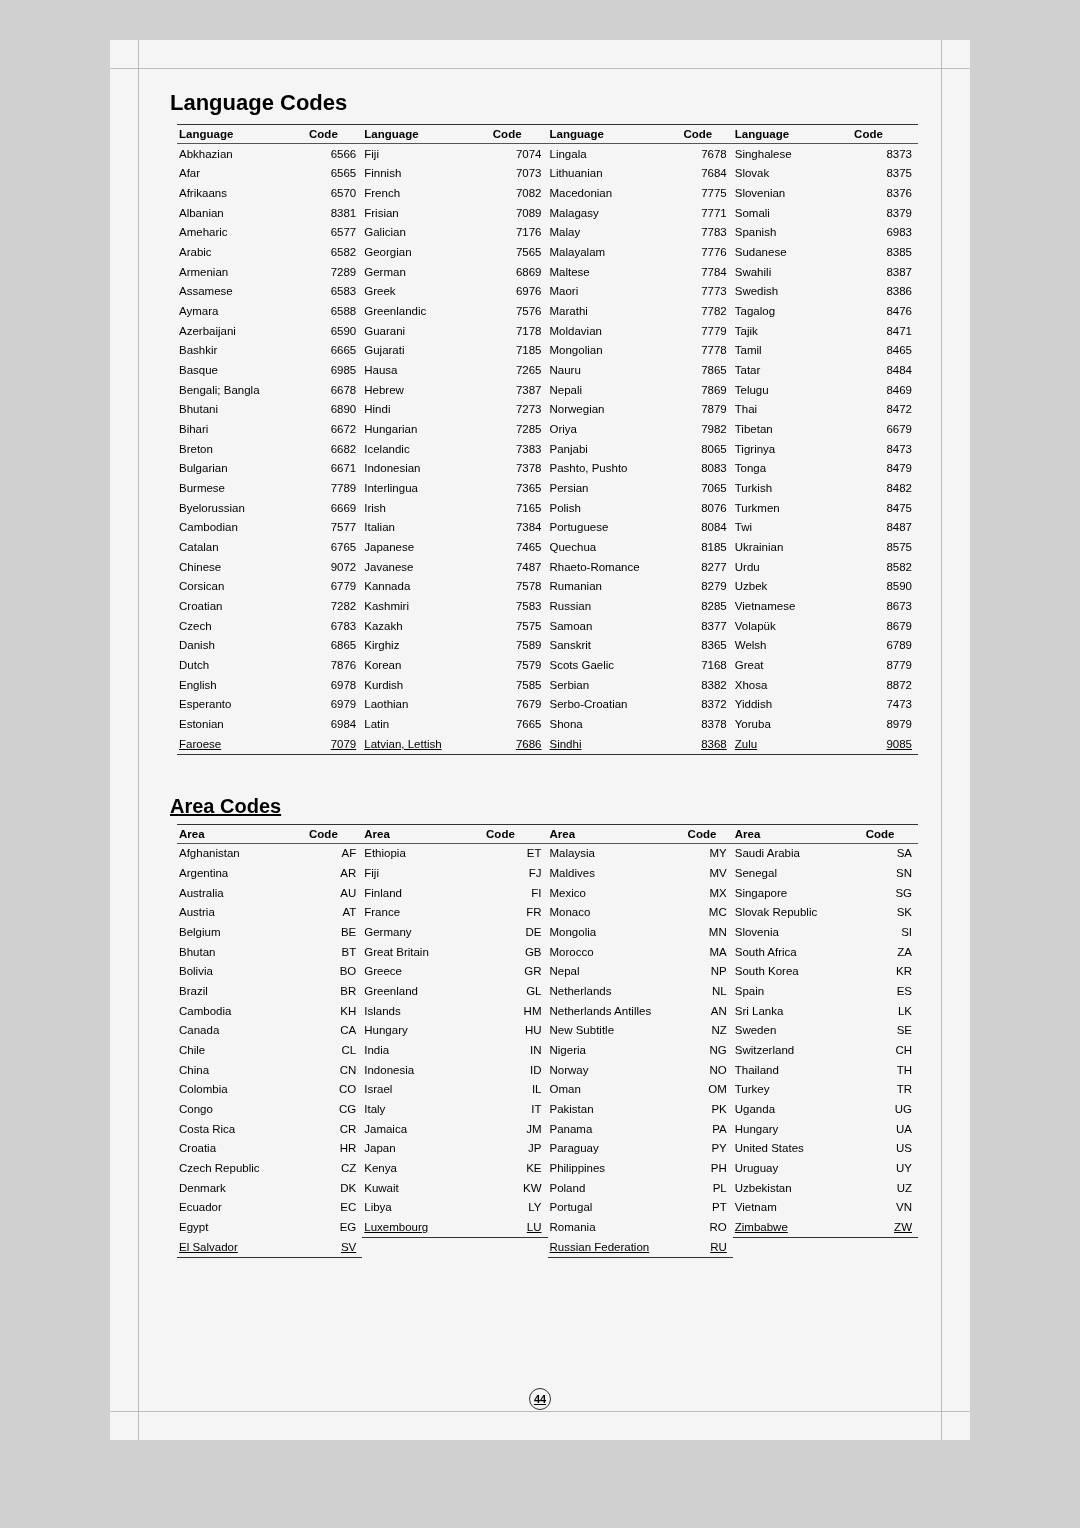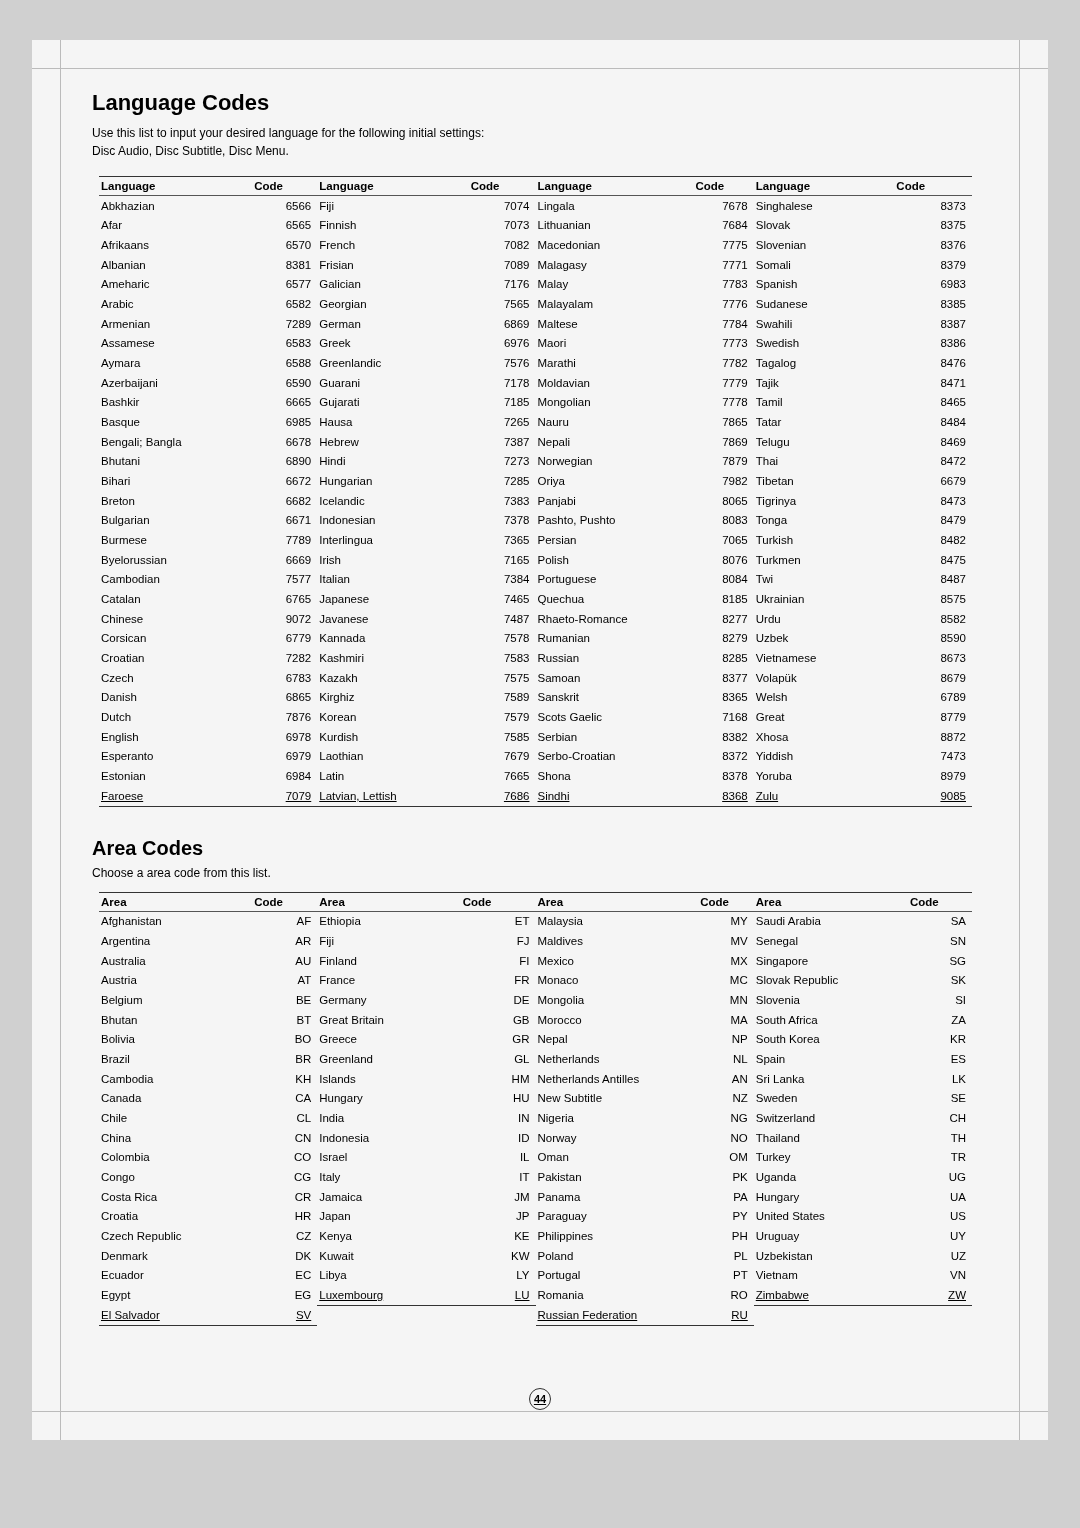--- a/index.html
+++ b/index.html
@@ -8,41 +8,42 @@
       font-family: Arial, Helvetica, sans-serif;
       font-size: 12px;
       display: flex;
       justify-content: center;
       align-items: flex-start;
       min-height: 1528px;
       padding: 40px 20px;
     }
     .page {
       background: #f5f5f5;
-      width: 1016px;
+      width: 860px;
       min-height: 1400px;
-      padding: 50px 76px 60px 60px;
+      padding: 50px 52px 60px 60px;
       position: relative;
     }
 
     h1 {
       font-size: 22px;
       font-weight: bold;
       margin-bottom: 8px;
     }
     .description {
       font-size: 12px;
       margin-bottom: 16px;
       line-height: 1.5;
     }
     .section-title {
       font-size: 20px;
       font-weight: bold;
-      margin-top: 30px;
+      margin-top: 40px;
       margin-bottom: 6px;
+      text-decoration: underline;
     }
     .section-desc {
       font-size: 12px;
       margin-bottom: 12px;
     }
     .col-section {
       border-top: none;
     }
     .col-section table {
       width: 100%;
@@ -123,24 +124,20 @@
 </head>
 <body>
 
 <div class="page">
   <div class="side-line-left"></div>
   <div class="side-line-right"></div>
   <div class="top-line"></div>
   <div class="bottom-line"></div>
 
   <h1>Language Codes</h1>
-  <div class="description">
-    <span>Use this list to input your desired language for the following initial settings:</span><br>
-    <span>Disc Audio, Disc Subtitle, Disc Menu.</span>
-  </div>
 
   <div class="outer-table-border">
     <div style="display:grid; grid-template-columns:1fr 1fr 1fr 1fr;">
 
       <div class="col-section">
         <table>
           <thead>
             <tr>
               <th>Language</th>
               <th class="right">Code</th>
@@ -682,21 +679,20 @@
                 <td>Zulu</td>
                 <td class="right">9085</td>
               </tr>
             </tbody>
         </table>
       </div>
     </div>
   </div>
 
   <h2 class="section-title">Area Codes</h2>
-  <div class="section-desc">Choose a area code from this list.</div>
 
   <div class="outer-table-border">
     <div style="display:grid; grid-template-columns:1fr 1fr 1fr 1fr;">
 
       <div class="col-section">
         <table>
           <thead>
             <tr>
               <th>Area</th>
               <th class="right">Code</th>

